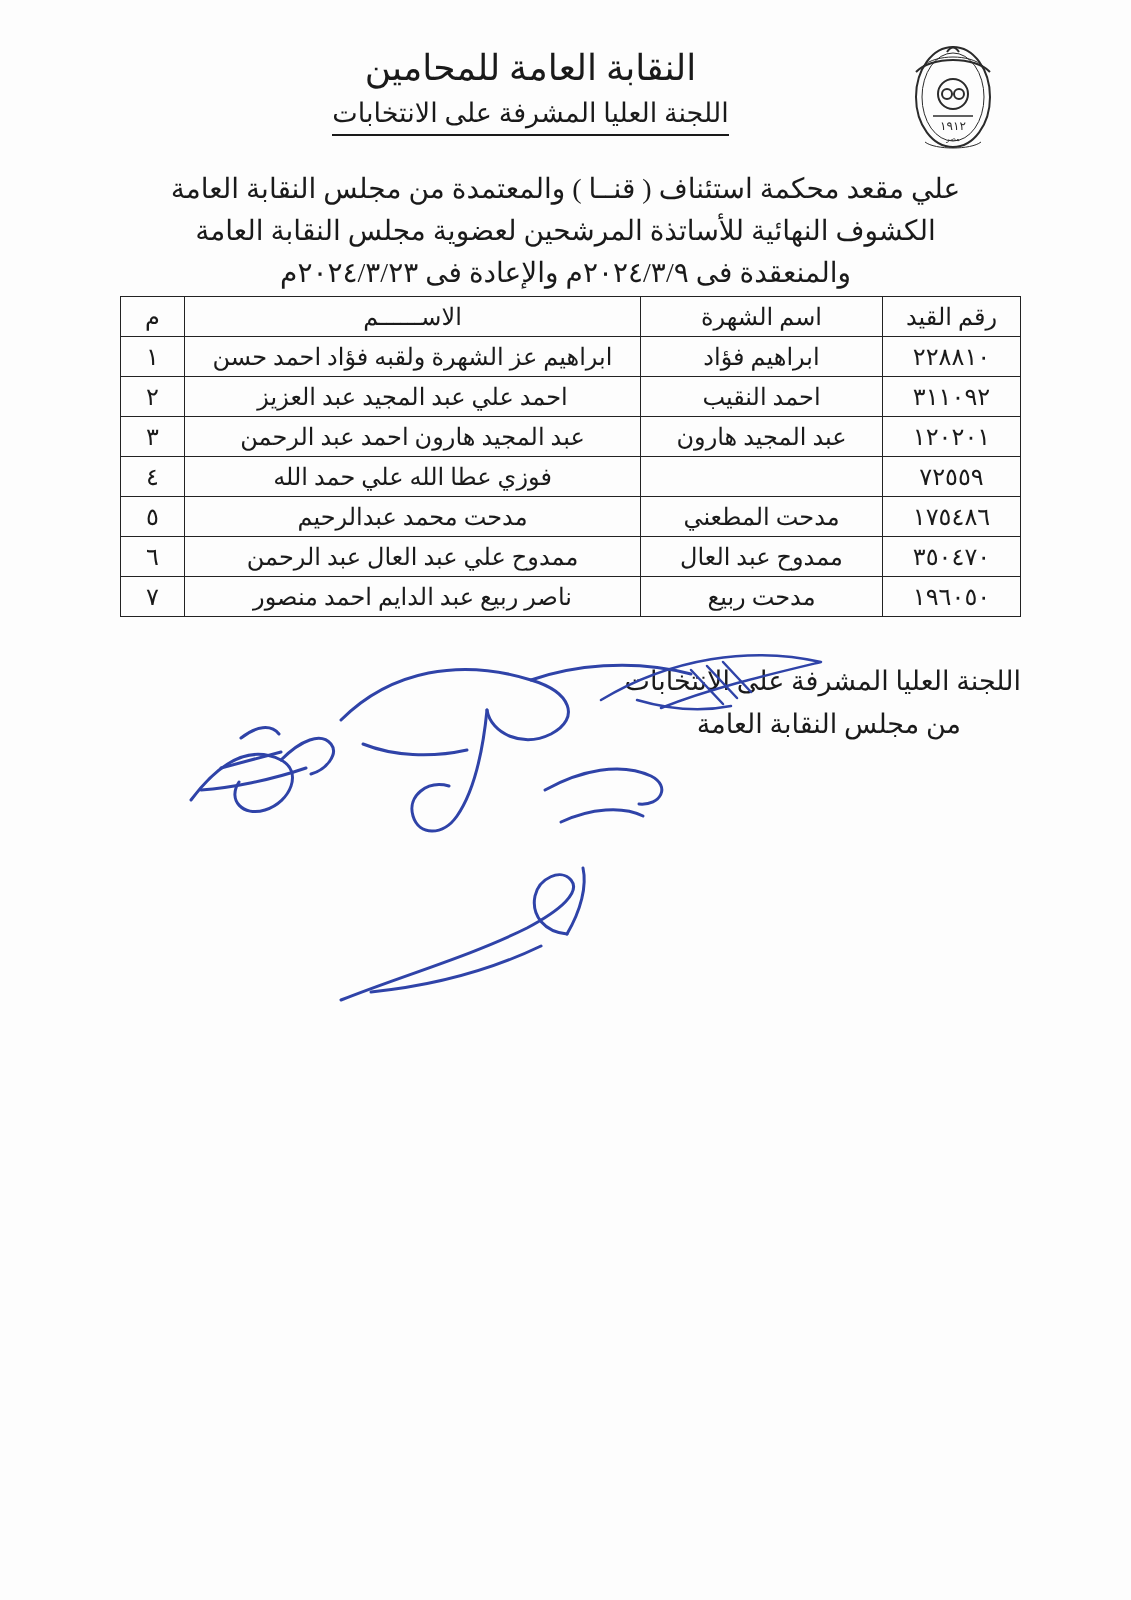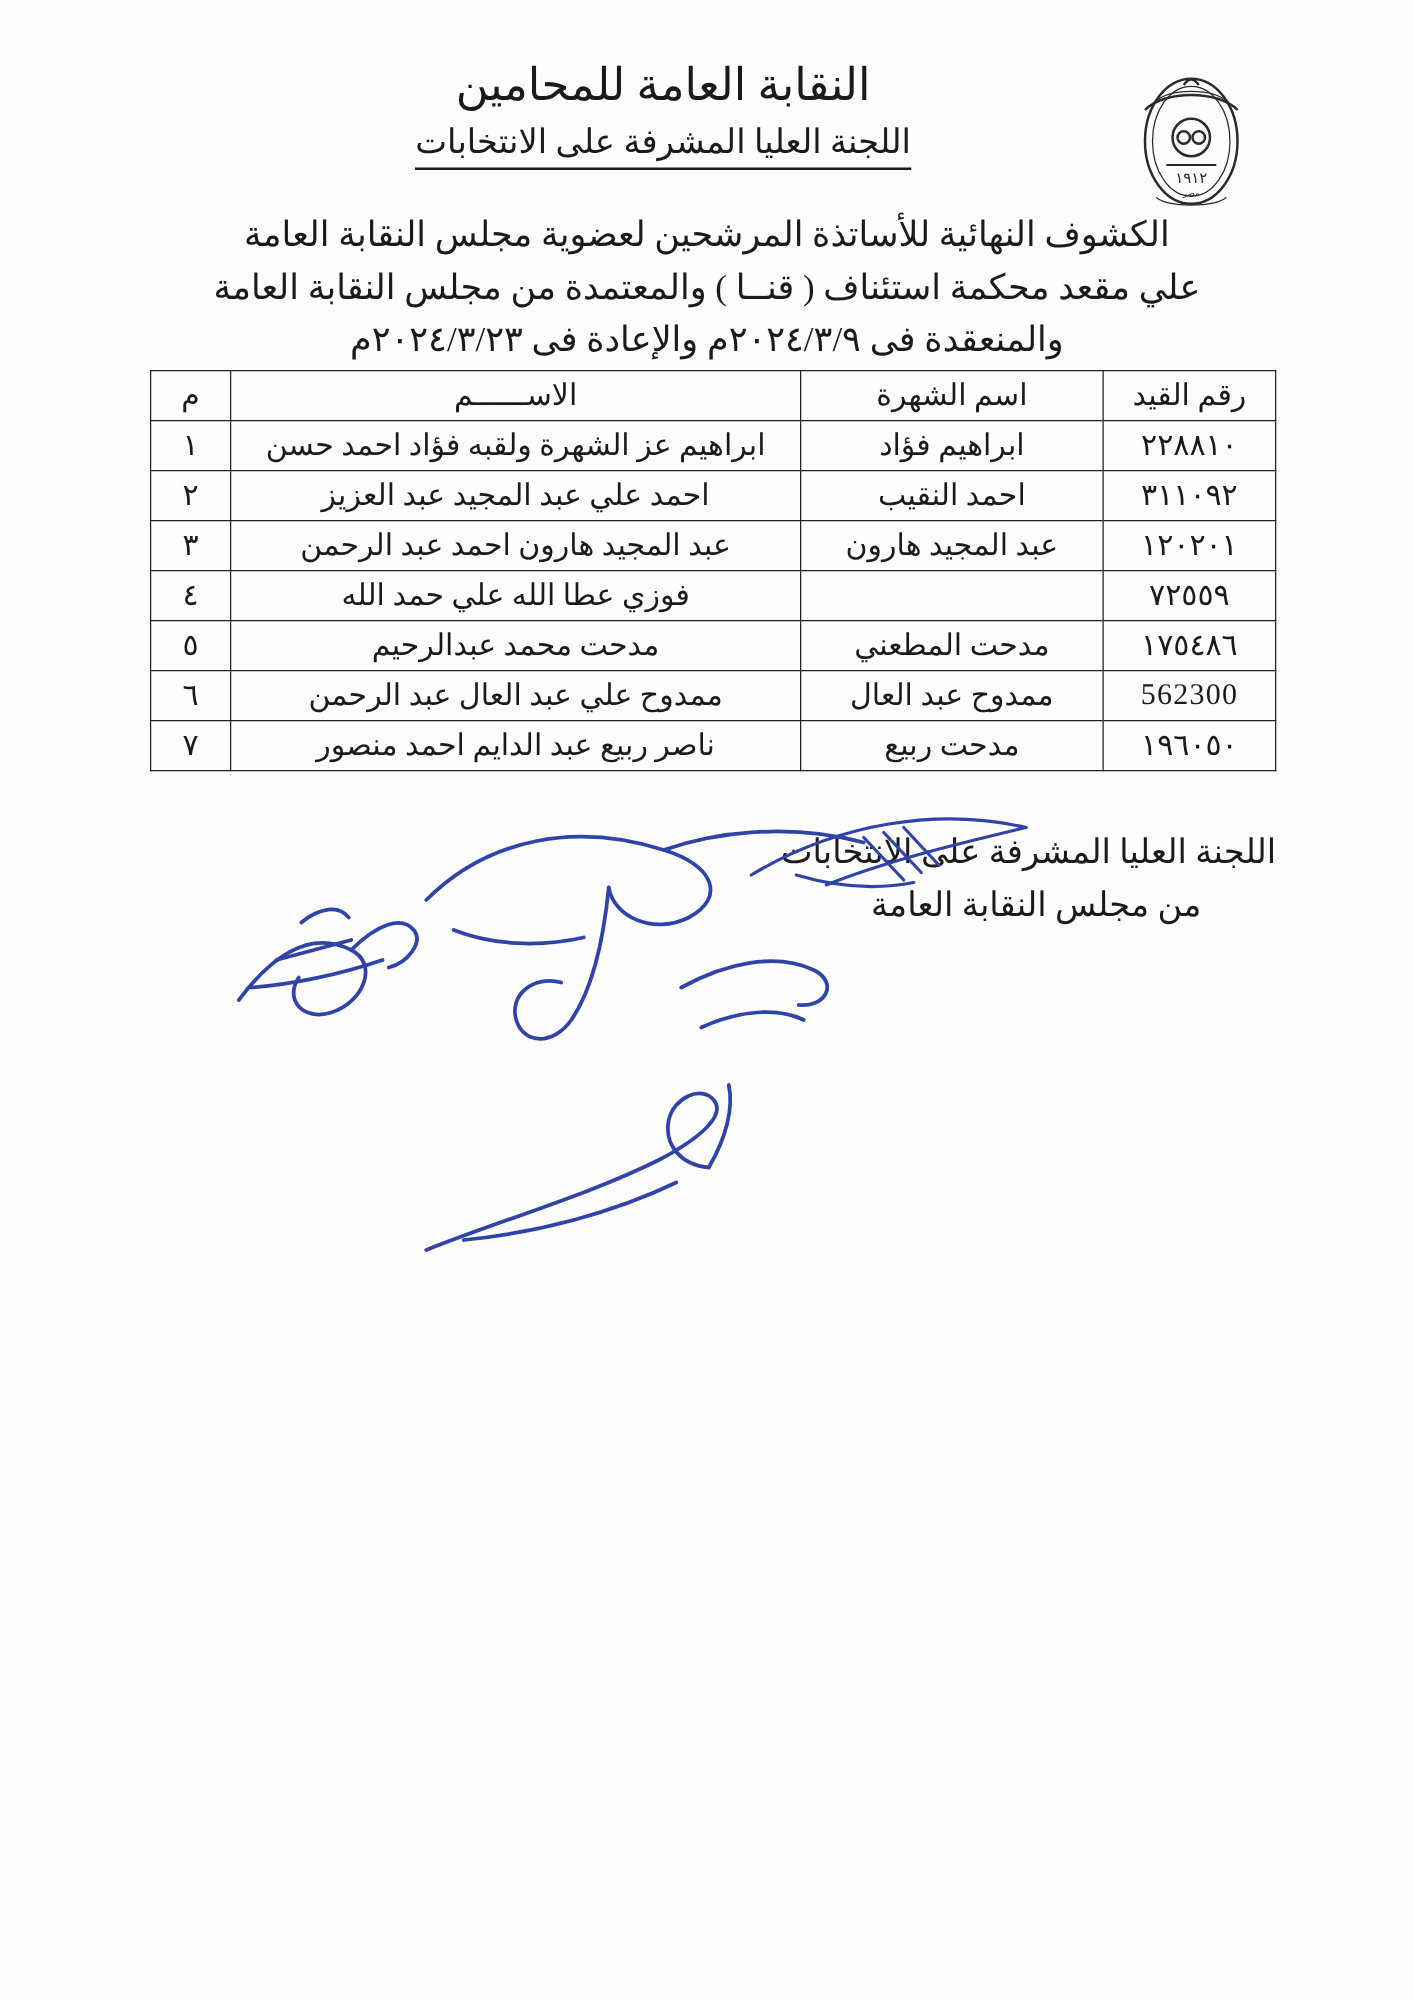--- a/index.html
+++ b/index.html
@@ -24,21 +24,21 @@
   
   .header {
     position: absolute;
     top: 38px;
     left: 0;
     right: 0;
     height: 120px;
   }
   .logo {
     position: absolute;
-    top: 20px;
+    top: 4px;
     right: 128px;
     width: 100px;
     height: 115px;
     text-decoration: underline;
   }
   .header-lines {
     position: absolute;
     top: 6px;
     right: 0;
     left: 0;
@@ -157,22 +157,22 @@
       </svg>
     </div>
 
     <div class="header-lines">
       <div class="header-line1">النقابة العامة للمحامين</div>
       <div><span class="header-line2">اللجنة العليا المشرفة على الانتخابات</span></div>
     </div>
   </div>
 
   <div class="title-block">
+    <div>علي مقعد محكمة استئناف ( قنــا ) والمعتمدة من مجلس النقابة العامة</div>
     <div>الكشوف النهائية للأساتذة المرشحين لعضوية مجلس النقابة العامة</div>
-    <div>علي مقعد محكمة استئناف ( قنــا ) والمعتمدة من مجلس النقابة العامة</div>
     <div>والمنعقدة فى ٢٠٢٤/٣/٩م والإعادة فى ٢٠٢٤/٣/٢٣م</div>
   </div>
 
   <div class="table-wrap">
     <table class="candidates">
       <colgroup>
         <col class="c-reg">
           <col class="c-fame">
           <col class="c-name">
           <col class="c-num">
@@ -210,21 +210,21 @@
           <td class="cell-name">فوزي عطا الله علي حمد الله</td>
           <td class="cell-num">٤</td>
         </tr>
         <tr>
           <td class="cell-reg">١٧٥٤٨٦</td>
           <td class="cell-fame">مدحت المطعني</td>
           <td class="cell-name">مدحت محمد عبدالرحيم</td>
           <td class="cell-num">٥</td>
         </tr>
         <tr>
-          <td class="cell-reg">562300</td>
+          <td class="cell-reg">٣٥٠٤٧٠</td>
           <td class="cell-fame">ممدوح عبد العال</td>
           <td class="cell-name">ممدوح علي عبد العال عبد الرحمن</td>
           <td class="cell-num">٦</td>
         </tr>
         <tr>
           <td class="cell-reg">١٩٦٠٥٠</td>
           <td class="cell-fame">مدحت ربيع</td>
           <td class="cell-name">ناصر ربيع عبد الدايم احمد منصور</td>
           <td class="cell-num">٧</td>
         </tr>

